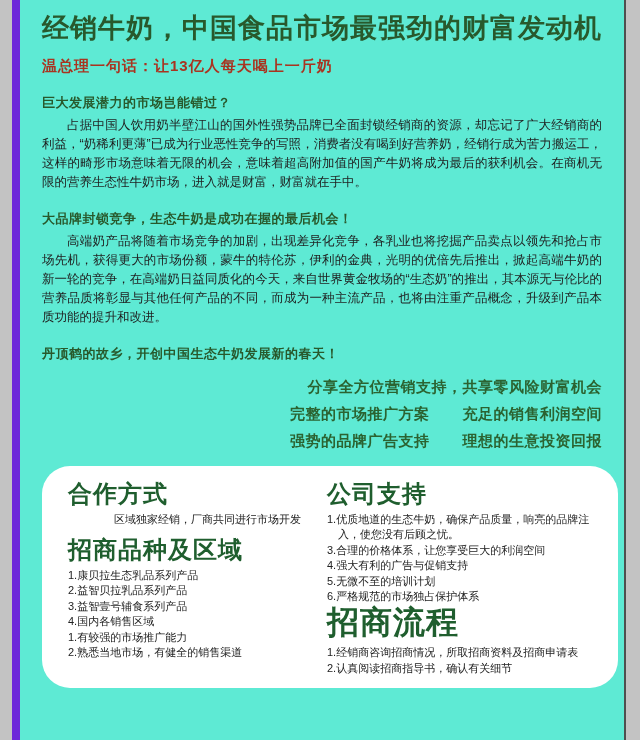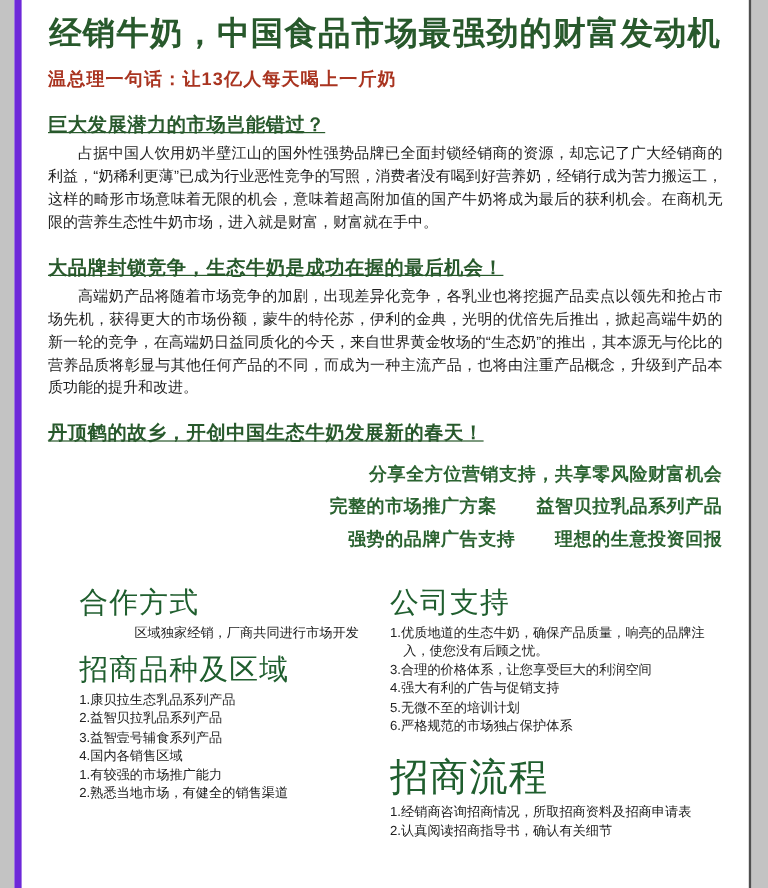--- a/index.html
+++ b/index.html
@@ -4,22 +4,22 @@
 <style>
   * { margin: 0; padding: 0; box-sizing: border-box; }
   html, body {
     width: 640px; height: 740px; overflow: hidden;
     background: #c3c3c3;
     font-family: "Liberation Sans", "DejaVu Sans", sans-serif;
   }
   .page {
     width: 614px; height: 740px;
     margin-left: 12px;
-    background: #ffffff;
-    border-left: 6px solid #6d28d9;
+    background: #5eead4;
+    border-left: 8px solid #6d28d9;
     border-right: 2px solid #4f4f4f;
     padding: 12px 22px 0 22px;
   }
   .main-title {
     text-align: center;
     font-size: 27px;
     font-weight: bold;
     color: #28592c;
     letter-spacing: 1px;
     line-height: 1.2;
@@ -27,25 +27,24 @@
   .subtitle {
     margin-top: 13px;
     text-align: left;
     font-size: 15px;
     font-weight: bold;
     color: #a93420;
     letter-spacing: 1px;
   }
   .sec { margin-top: 18px; }
   .sec-h {
-    font-size: 16px;
+    font-size: 13px;
     font-weight: bold;
     color: #28592c;
     letter-spacing: 0.5px;
-    text-decoration: underline;
   }
   .sec-b {
     margin-top: 4px;
     font-size: 12.5px;
     line-height: 19px;
     color: #1e1e1e;
     text-align: justify;
     text-indent: 2em;
   }
   .sec-b.red { color: #a93420; }
@@ -64,29 +63,29 @@
     width: 576px;
     background: #ffffff;
     border-radius: 28px;
     padding: 14px 26px 12px 26px;
     display: flex;
   }
   .col-left  { width: 245px; flex: none; }
   .col-right { flex: 1; padding-left: 14px; }
   .box-h {
     font-size: 24px;
-    font-weight: normal;
+    font-weight: bold;
     color: #1f5e2e;
     line-height: 1.15;
     margin-top: 9px;
     margin-bottom: 4px;
     letter-spacing: 1px;
   }
   .box-h.first { margin-top: 0; }
-  .box-h.big { font-size: 32px; margin-top: 16px; }
+  .box-h.big { font-size: 32px; margin-top: 0; }
   .box-item {
     font-size: 11px;
     line-height: 15.4px;
     color: #222222;
     padding-left: 1em;
     text-indent: -1em;
   }
   .box-note {
     font-size: 11px;
     line-height: 15.4px;
@@ -112,21 +111,21 @@
     <h2 class="sec-h">大品牌封锁竞争，生态牛奶是成功在握的最后机会！</h2>
     <p class="sec-b">高端奶产品将随着市场竞争的加剧，出现差异化竞争，各乳业也将挖掘产品卖点以领先和抢占市场先机，获得更大的市场份额，蒙牛的特伦苏，伊利的金典，光明的优倍先后推出，掀起高端牛奶的新一轮的竞争，在高端奶日益同质化的今天，来自世界黄金牧场的“生态奶”的推出，其本源无与伦比的营养品质将彰显与其他任何产品的不同，而成为一种主流产品，也将由注重产品概念，升级到产品本质功能的提升和改进。</p>
   </section>
 
   <section class="sec">
     <h2 class="sec-h">丹顶鹤的故乡，开创中国生态牛奶发展新的春天！</h2>
   </section>
 
   <div class="promo">
     <div>分享全方位营销支持，共享零风险财富机会</div>
-    <div><span>完整的市场推广方案</span><span class="gap-right">益智贝拉乳品系列产品</span></div>
+    <div><span>完整的市场推广方案</span><span class="gap-right">充足的销售利润空间</span></div>
     <div><span>强势的品牌广告支持</span><span class="gap-right">理想的生意投资回报</span></div>
   </div>
 
   <div class="info-box">
 
     <div class="col-left">
       <h3 class="box-h first">合作方式</h3>
       <div class="box-note">区域独家经销，厂商共同进行市场开发</div>
 
       <h3 class="box-h">招商品种及区域</h3>

